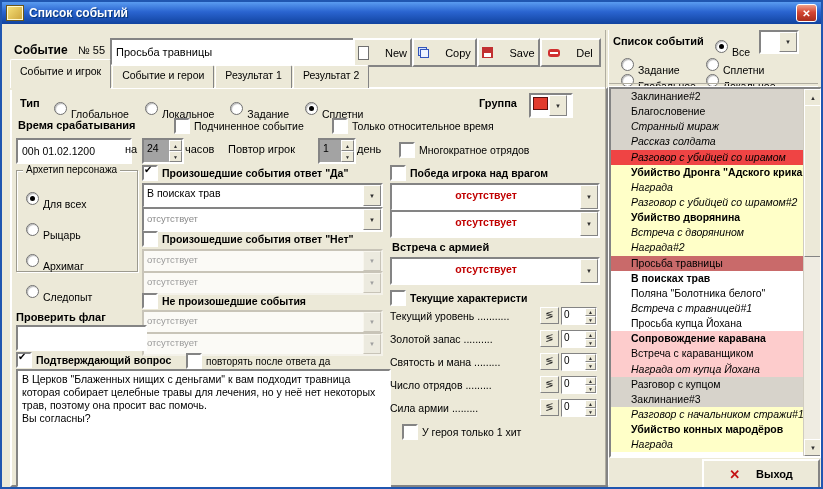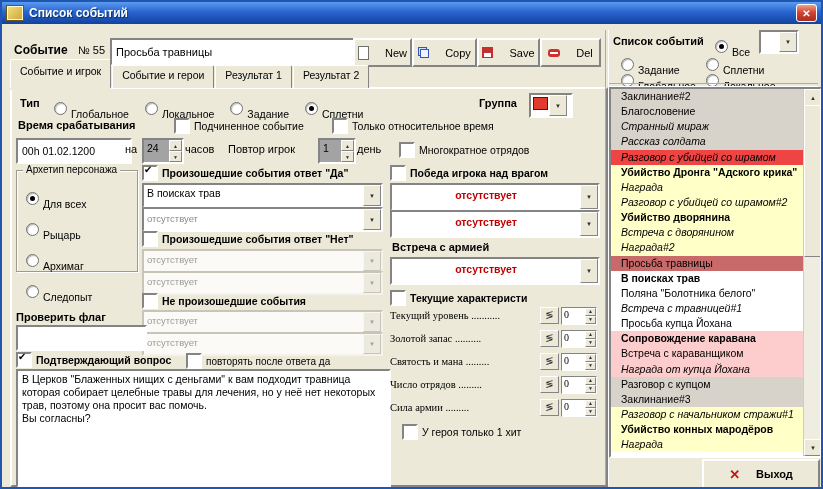--- a/index.html
+++ b/index.html
@@ -76,41 +76,41 @@
   .radio.checked .rdot::after{content:"";position:absolute;left:3px;top:3px;width:5px;height:5px;border-radius:50%;background:#000;}
   .rlbl{font-size:10.5px;margin-top:12px;}
   .radio-row{position:absolute;display:flex;gap:16px;}
   .radio-col{position:absolute;display:flex;flex-direction:column;gap:7px;}
 
   
   .groupbox{position:absolute;border:1px solid #9c9a8e;box-shadow:inset 1px 1px 0 #fff,1px 1px 0 #fff;}
   .legend{position:absolute;top:-7px;left:6px;background:#ece9d8;padding:0 3px;font-size:10px;white-space:nowrap;}
 
   
-  .char-rows{position:absolute;display:flex;flex-direction:column;gap:8px;font-family:Liberation Serif, serif;}
+  .char-rows{position:absolute;display:flex;flex-direction:column;gap:8px;}
   .char-row{display:flex;align-items:center;height:15px;}
   .char-lbl{flex:1;font-size:10.5px;white-space:nowrap;overflow:hidden;}
   .cmp-btn{width:17px;height:15px;background:#ece9d8;border:1px solid;border-color:#fff #848484 #848484 #fff;
     font-size:10px;line-height:13px;text-align:center;color:#222;margin-right:2px;}
   .mini-spin{display:flex;width:34px;height:16px;border:1px solid;border-color:#848484 #fff #fff #848484;background:#fff;}
   .mini-spin .ms-val{flex:1;font-size:10px;padding:1px 2px;}
   .mini-spin .spin-btns{width:11px;}
 
   
   .textbox{position:absolute;background:#fff;border:2px solid;border-color:#848484 #fff #fff #848484;
     padding:2px 4px;font-size:10.5px;line-height:13px;white-space:pre-wrap;overflow:hidden;}
 
   
   .hdiv{position:absolute;height:2px;border-top:1px solid #b0ada0;border-bottom:1px solid #fff;}
   .vdiv{position:absolute;width:2px;border-left:1px solid #b0ada0;border-right:1px solid #fff;}
 
   
   .event-list{position:absolute;background:#fff;border:2px solid;border-color:#848484 #fff #fff #848484;overflow:hidden;}
   .list-inner{position:absolute;left:0;top:0;right:16px;bottom:0;overflow:hidden;}
-  .li{height:15.15px;line-height:15px;padding:0 10px;font-size:10.5px;white-space:nowrap;overflow:hidden;}
+  .li{height:15.15px;line-height:15px;padding:0 20px;font-size:10.5px;white-space:nowrap;overflow:hidden;}
   .em-bold{font-weight:bold;}
   .em-italic{font-style:italic;}
   .bg-gray{background:#d7d3cb;}
   .bg-yellow{background:#ffffc8;}
   .bg-pink{background:#ef4444;}
   .bg-rose{background:#fdcccc;}
   .bg-white{background:#fff;}
   .bg-selected{background:#c96a6a;}
   .scrollbar{position:absolute;top:0;right:0;bottom:0;width:16px;background:#efece2;border-left:1px solid #d0ccc0;}
   .sbtn{position:absolute;left:0;width:16px;height:15px;background:#ece9d8;border:1px solid;

